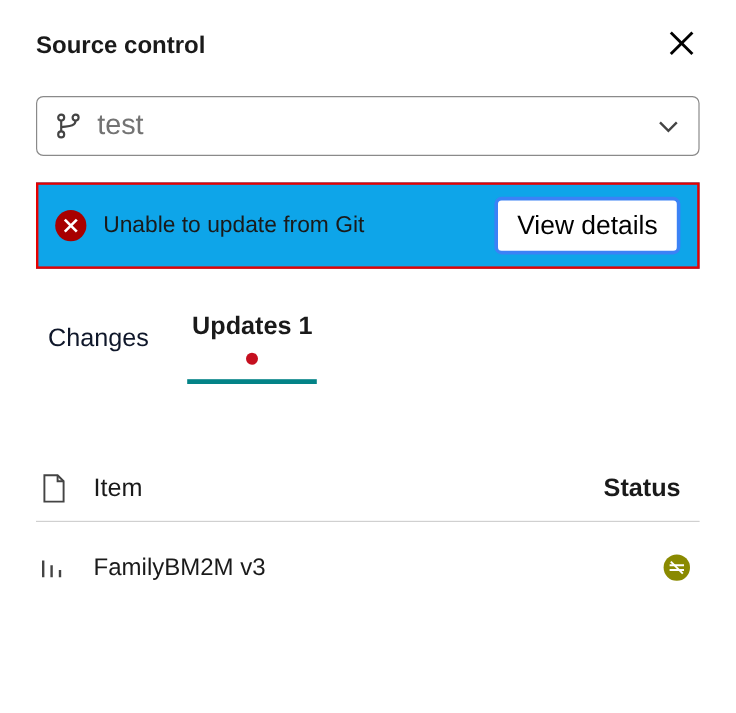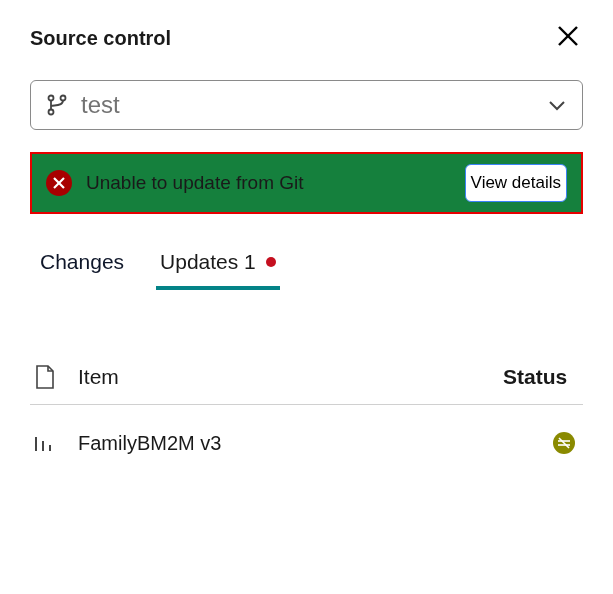--- a/index.html
+++ b/index.html
@@ -53,21 +53,21 @@
       color: #737373;
     }
     .chevron {
       display: flex;
       align-items: center;
     }
     .error-banner {
       display: flex;
       align-items: center;
       border: 2.5px solid #e60000;
-      background: #15803d;
+      background: #0ea5e9;
       padding: 10px 14px;
       margin-bottom: 30px;
     }
     .error-icon {
       width: 26px;
       height: 26px;
       background: #a80000;
       border-radius: 50%;
       display: flex;
       align-items: center;
@@ -77,48 +77,49 @@
     }
     .error-icon svg {
       display: block;
     }
     .error-text {
       flex: 1;
       font-size: 19px;
       color: #1a1a1a;
     }
     .view-details-btn {
-      border: 1px solid #3b82f6;
+      border: 3px solid #3b82f6;
       background: #fff;
-      padding: 8px 5px;
+      padding: 8px 16px;
       border-radius: 6px;
-      font-size: 17px;
+      font-size: 22px;
       cursor: pointer;
       font-family: inherit;
     }
     .tabs {
       display: flex;
       gap: 28px;
       margin-bottom: 60px;
       padding-left: 6px;
     }
     .tab {
       font-size: 21px;
       padding: 6px 4px 12px 4px;
       cursor: pointer;
       color: #0f172a;
       display: flex;
       align-items: center;
       gap: 10px;
       border-bottom: 4px solid transparent;
     }
     .tab.active {
-      font-weight: 400;
+      font-weight: 700;
       color: #1a1a1a;
       border-bottom-color: #038387;
+      flex-direction: column;
     }
     .tab-dot {
       width: 10px;
       height: 10px;
       background: #c50f1f;
       border-radius: 50%;
     }
     .list-header {
       display: flex;
       align-items: center;

